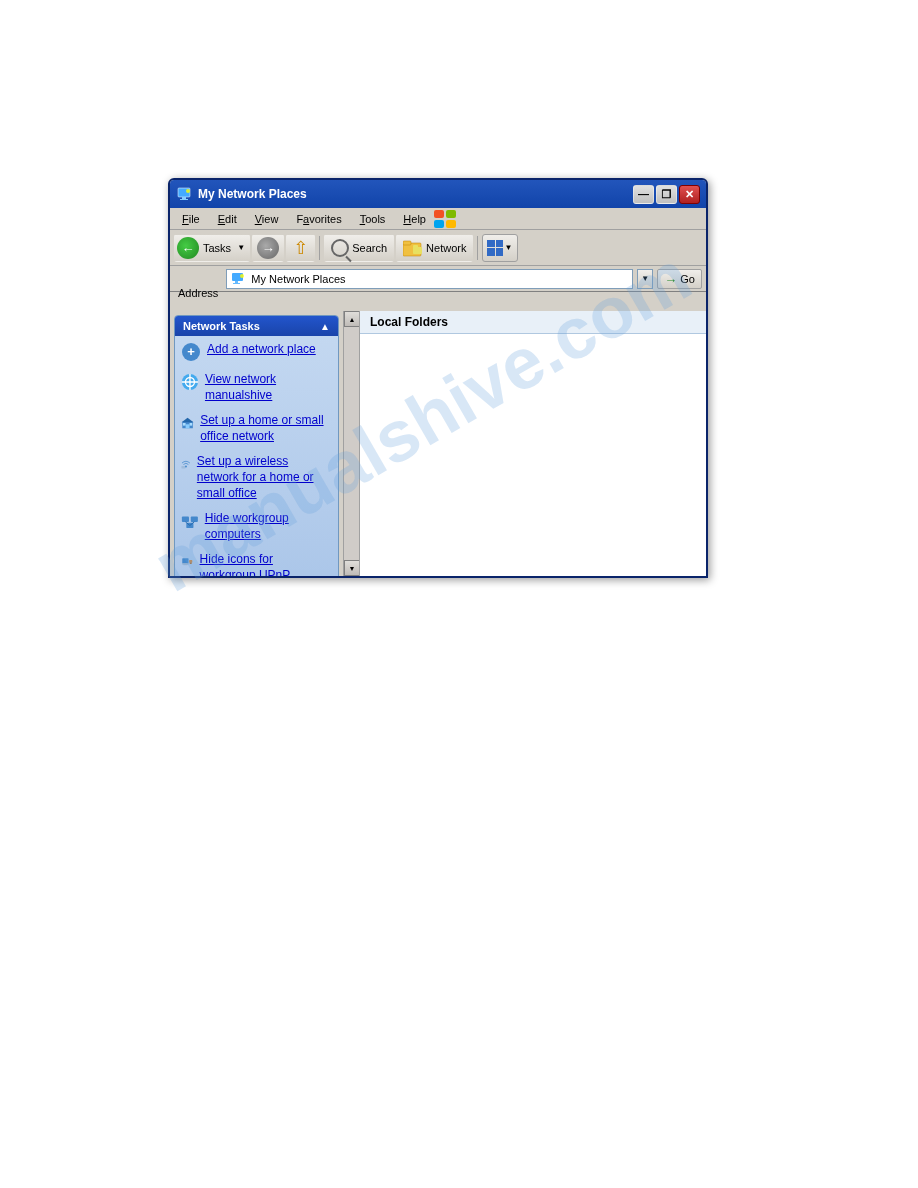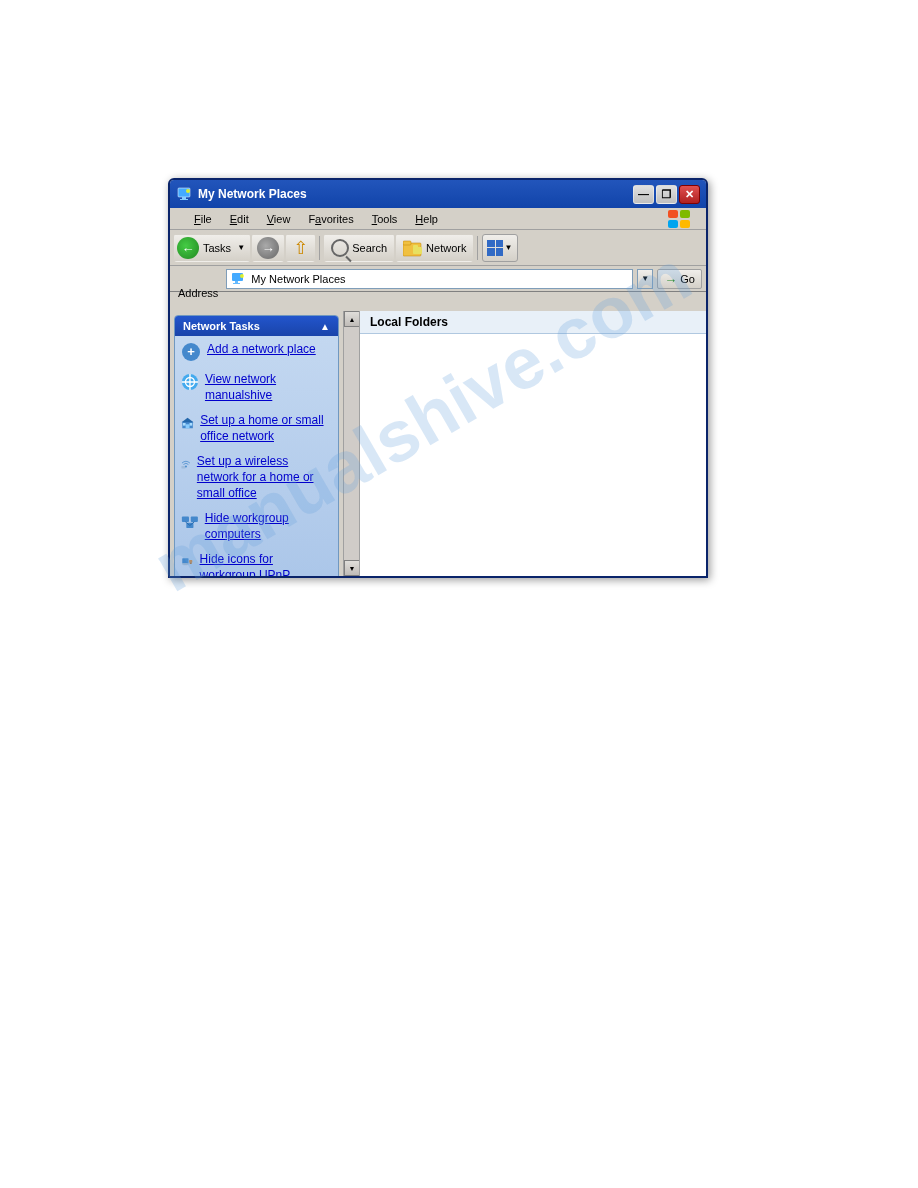--- a/index.html
+++ b/index.html
@@ -80,24 +80,23 @@
     .btn-minimize { background: linear-gradient(to bottom, #e0e0e0, #c0c0c0); }
     .btn-maximize { background: linear-gradient(to bottom, #e0e0e0, #c0c0c0); }
     .btn-close { background: linear-gradient(to bottom, #e05050, #b02020); color: white; border-color: #800000; }
 
     
     .menu-bar {
       background: #d4d0c8;
       height: 22px;
       display: flex;
       align-items: center;
-      padding: 0 16px;
+      padding: 0 4px;
       border-bottom: 1px solid #a0a0a0;
       flex-shrink: 0;
-      justify-content: space-between;
     }
     .menu-items {
       display: flex;
       gap: 2px;
     }
     .menu-item {
       padding: 2px 8px;
       cursor: pointer;
       color: #000;
       text-decoration: none;

